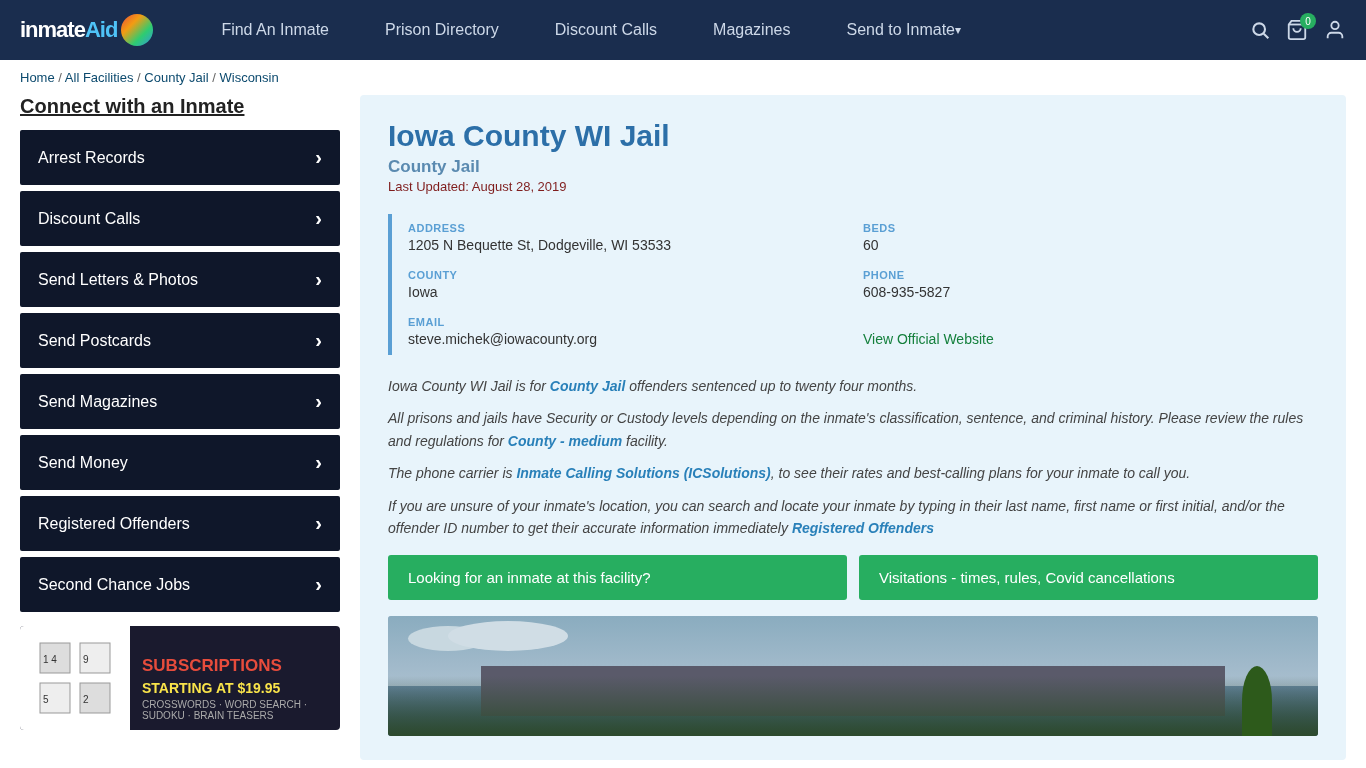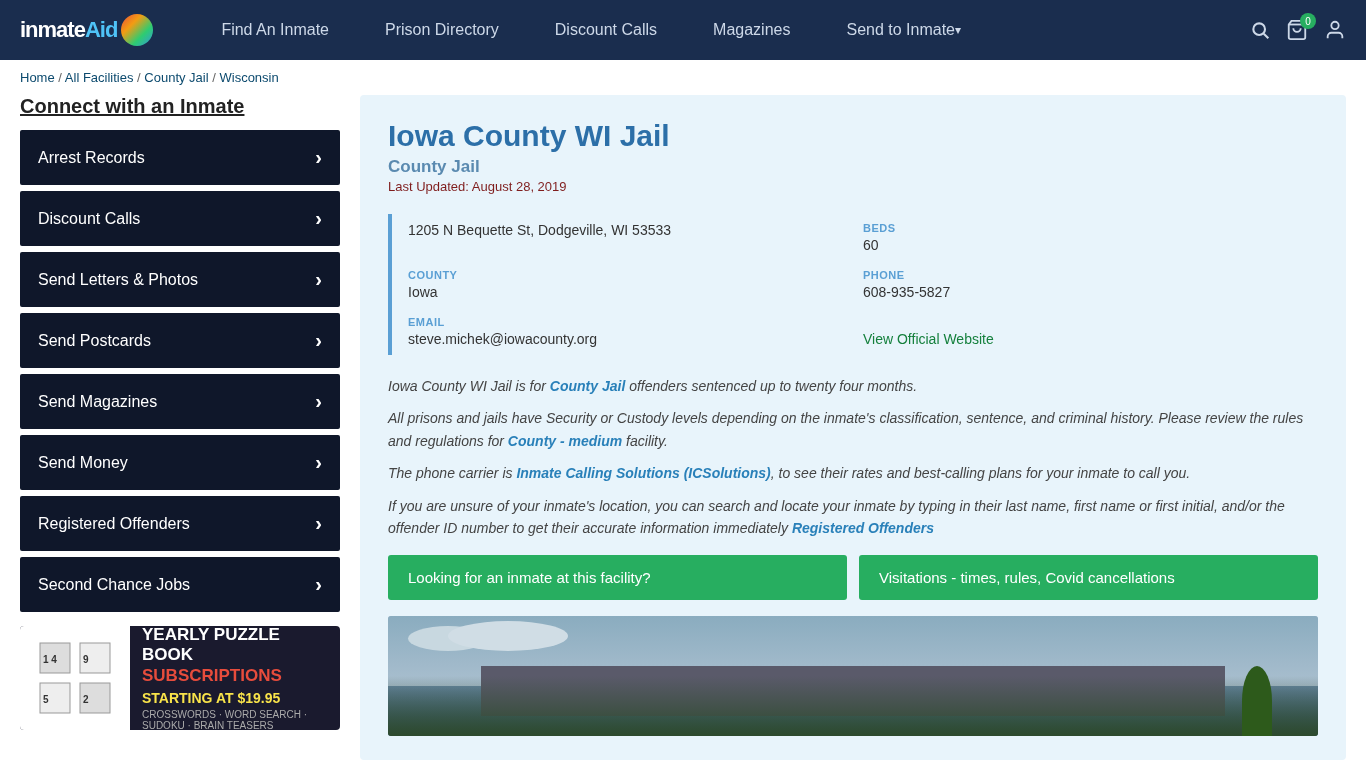--- a/index.html
+++ b/index.html
@@ -145,21 +145,20 @@
     }
     .ad-puzzle-img {
       width: 110px;
       height: 104px;
       background: #fff;
       flex-shrink: 0;
       display: flex;
       align-items: center;
       justify-content: center;
       font-size: 30px;
-      font-weight: bold;
     }
     .ad-text-area {
       padding: 8px 12px;
       flex: 1;
     }
     .ad-title {
       color: #fff;
       font-size: 17px;
       font-weight: bold;
       line-height: 1.2;
@@ -412,36 +411,37 @@
           <rect x="5" y="45" width="30" height="30" fill="#eee" stroke="#999" stroke-width="1"></rect>
           <rect x="45" y="45" width="30" height="30" fill="#ddd" stroke="#999" stroke-width="1"></rect>
           <text x="8" y="25" font-size="10" fill="#333">1 4</text>
           <text x="48" y="25" font-size="10" fill="#333">9</text>
           <text x="8" y="65" font-size="10" fill="#333">5</text>
           <text x="48" y="65" font-size="10" fill="#333">2</text>
         </svg>
       </div>
       <div class="ad-text-area">
         <div class="ad-title">
-          <span style="color:#fff;">YEARLY PUZZLE BOOK</span><br>
+          <br>
           <span style="color:#e74c3c;">SUBSCRIPTIONS</span>
         </div>
         <div class="ad-price">STARTING AT $19.95</div>
         <div class="ad-types">CROSSWORDS · WORD SEARCH · SUDOKU · BRAIN TEASERS</div>
       </div>
     </div>
   </aside>
 
   <main class="main-content">
     <h1 class="facility-title">Iowa County WI Jail</h1>
     <div class="facility-type">County Jail</div>
     <div class="facility-updated">Last Updated: August 28, 2019</div>
 
     <div class="info-grid">
       <div class="info-cell">
+        <div class="info-label">ADDRESS</div>
         <div class="info-value">1205 N Bequette St, Dodgeville, WI 53533</div>
       </div>
       <div class="info-cell">
         <div class="info-label">BEDS</div>
         <div class="info-value">60</div>
       </div>
       <div class="info-cell">
         <div class="info-label">COUNTY</div>
         <div class="info-value">Iowa</div>
       </div>

